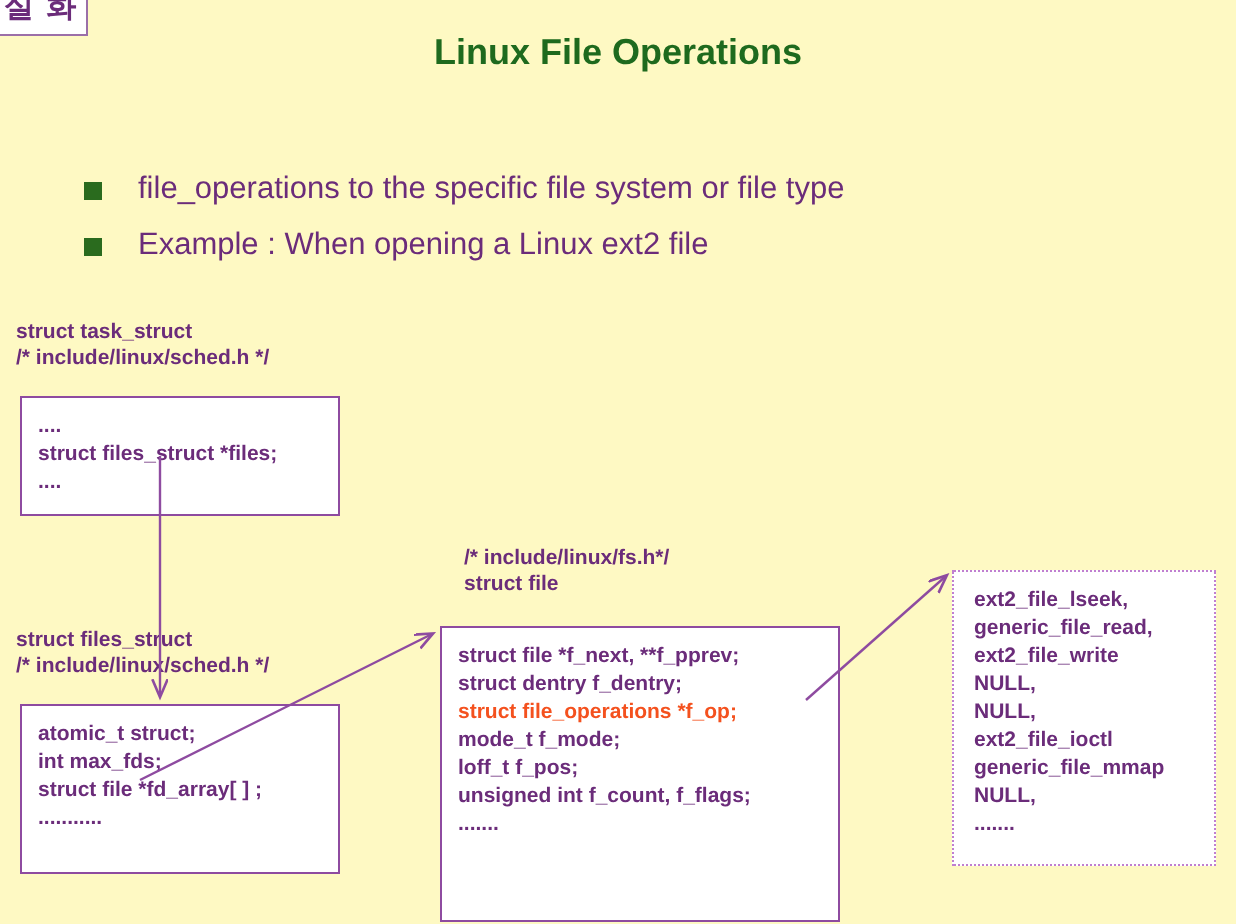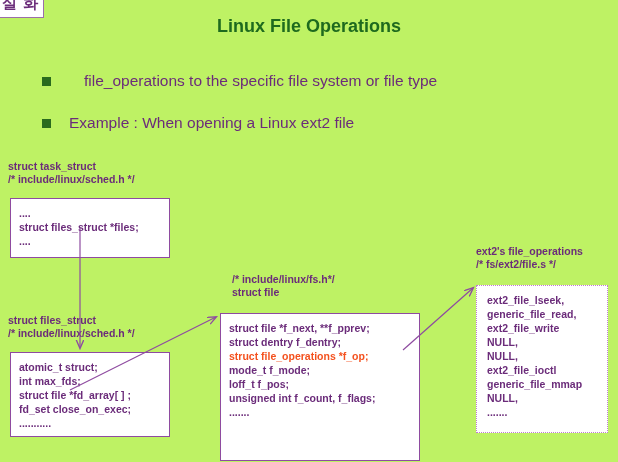--- a/index.html
+++ b/index.html
@@ -7,21 +7,21 @@
     padding: 0;
     background: #ffffff;
   }
   body {
     font-family: "Liberation Sans", sans-serif;
   }
   #slide {
     position: relative;
     width: 618px;
     height: 462px;
-    background: #bef264;
+    background: #fef9c3;
     overflow: hidden;
   }
 
   
   .korean-tab {
     position: absolute;
     left: 0px;
     top: -8px;
     width: 44px;
     height: 26px;
@@ -54,21 +54,21 @@
     letter-spacing: 0px;
   }
 
   
   .bullet-row {
     position: absolute;
     left: 42px;
     display: flex;
     align-items: center;
   }
-  .bullet-row.b1 { top: 72px; gap: 15px; }
+  .bullet-row.b1 { top: 86px; }
   .bullet-row.b2 { top: 114px; }
   .bullet-mark {
     width: 9px;
     height: 9px;
     background: #2A6B1E;
     margin-right: 18px;
     flex: none;
   }
   .bullet-text {
     font-size: 15.5px;
@@ -155,45 +155,40 @@
 
   <div class="caption" style="left:8px; top:314px;">
     <div>struct files_struct</div>
     <div>/* include/linux/sched.h */</div>
   </div>
   <div class="box" style="left:10px; top:352px; width:160px; height:85px;">
     <div class="box-inner">
       <div class="line">atomic_t struct;</div>
       <div class="line">int max_fds;</div>
       <div class="line">struct file *fd_array[ ] ;</div>
-      <div class="line">fd_set  close_on_exec;</div>
       <div class="line">...........</div>
     </div>
   </div>
 
   <div class="caption" style="left:232px; top:273px;">
     <div>/* include/linux/fs.h*/</div>
     <div>struct file</div>
   </div>
   <div class="box" style="left:220px; top:313px; width:200px; height:148px;">
     <div class="box-inner">
       <div class="line">struct file *f_next, **f_pprev;</div>
       <div class="line">struct dentry f_dentry;</div>
       <div class="line accent">struct file_operations *f_op;</div>
       <div class="line">mode_t  f_mode;</div>
       <div class="line">loff_t  f_pos;</div>
       <div class="line">unsigned int  f_count, f_flags;</div>
       <div class="line">.......</div>
     </div>
   </div>
 
-  <div class="caption" style="left:476px; top:245px;">
-    <div>ext2's file_operations</div>
-    <div>/*  fs/ext2/file.s  */</div>
-  </div>
   <div class="box dotted" style="left:476px; top:285px; width:132px; height:148px;">
     <div class="box-inner pad-r">
       <div class="line">ext2_file_lseek,</div>
       <div class="line">generic_file_read,</div>
       <div class="line">ext2_file_write</div>
       <div class="line">NULL,</div>
       <div class="line">NULL,</div>
       <div class="line">ext2_file_ioctl</div>
       <div class="line">generic_file_mmap</div>
       <div class="line">NULL,</div>

